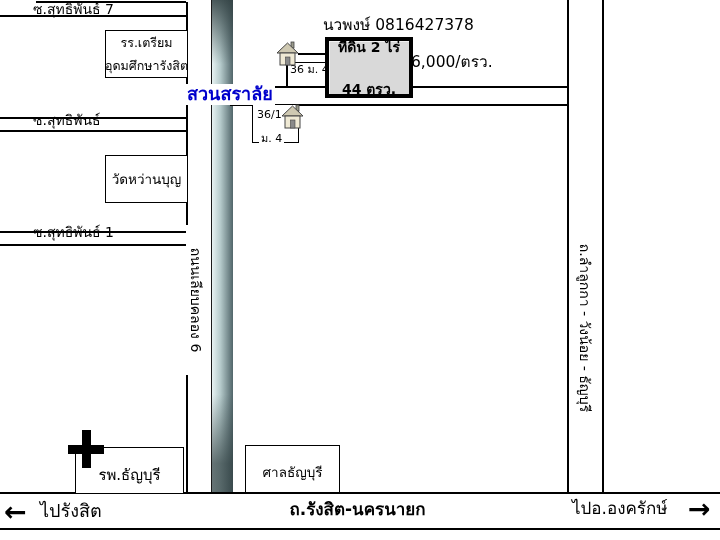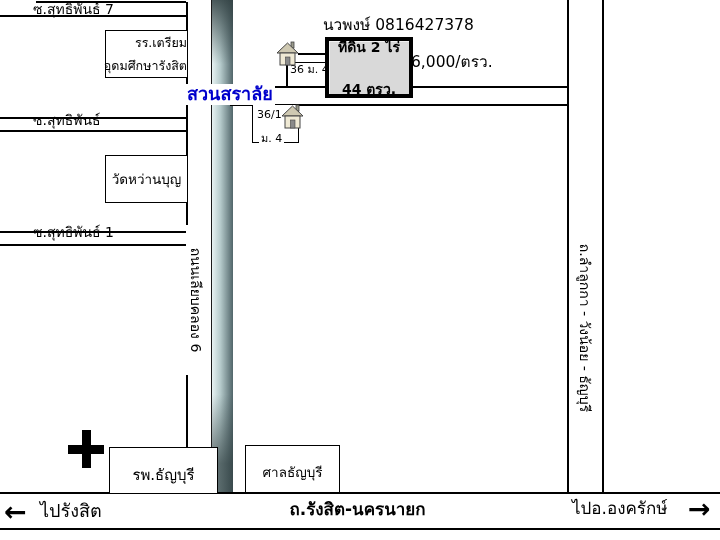--- a/index.html
+++ b/index.html
@@ -56,31 +56,31 @@
   <div class="vline" style="left:567px;top:0;height:493px;"></div>
   <div class="vline" style="left:602px;top:0;height:493px;"></div>
 
   <div class="hline" style="left:0;top:492px;width:720px;height:2px;"></div>
   <div class="hline" style="left:0;top:528px;width:720px;height:2px;"></div>
 
   <div class="lbl" style="left:33px;top:1px;font-size:14px;">ซ.สุทธิพันธ์ 7</div>
   <div class="lbl" style="left:33px;top:112px;font-size:14px;">ซ.สุทธิพันธ์</div>
   <div class="lbl" style="left:33px;top:224px;font-size:14px;">ซ.สุทธิพันธ์ 1</div>
 
-  <div class="mapbox" style="left:105px;top:30px;width:81px;height:46px;font-size:12.5px;align-items:flex-end;">
+  <div class="mapbox" style="left:105px;top:30px;width:81px;height:46px;font-size:12.5px;">
     <div>รร.เตรียม</div>
     <div style="white-space:nowrap;margin-top:3px;">อุดมศึกษารังสิต</div>
   </div>
 
   <div class="mapbox" style="left:105px;top:155px;width:81px;height:46px;font-size:13.5px;">
     <div style="white-space:nowrap;">วัดหว่านบุญ</div>
   </div>
 
 
-  <div class="mapbox" style="left:75px;top:447px;width:107px;height:45px;font-size:15px;margin-left:34px;">
+  <div class="mapbox" style="left:75px;top:447px;width:107px;height:45px;font-size:15px;">
     <div style="margin-top:8px;">รพ.ธัญบุรี</div>
   </div>
   <div style="position:absolute;left:68px;top:430px;width:36px;height:38px;z-index:5;">
     <div class="cross-v" style="left:14px;top:0;width:9px;height:38px;"></div>
     <div class="cross-h" style="left:0;top:15px;width:36px;height:9px;"></div>
   </div>
 
   <div class="mapbox" style="left:245px;top:445px;width:93px;height:46px;font-size:13.5px;">
     <div style="margin-top:6px;">ศาลธัญบุรี</div>
   </div>

